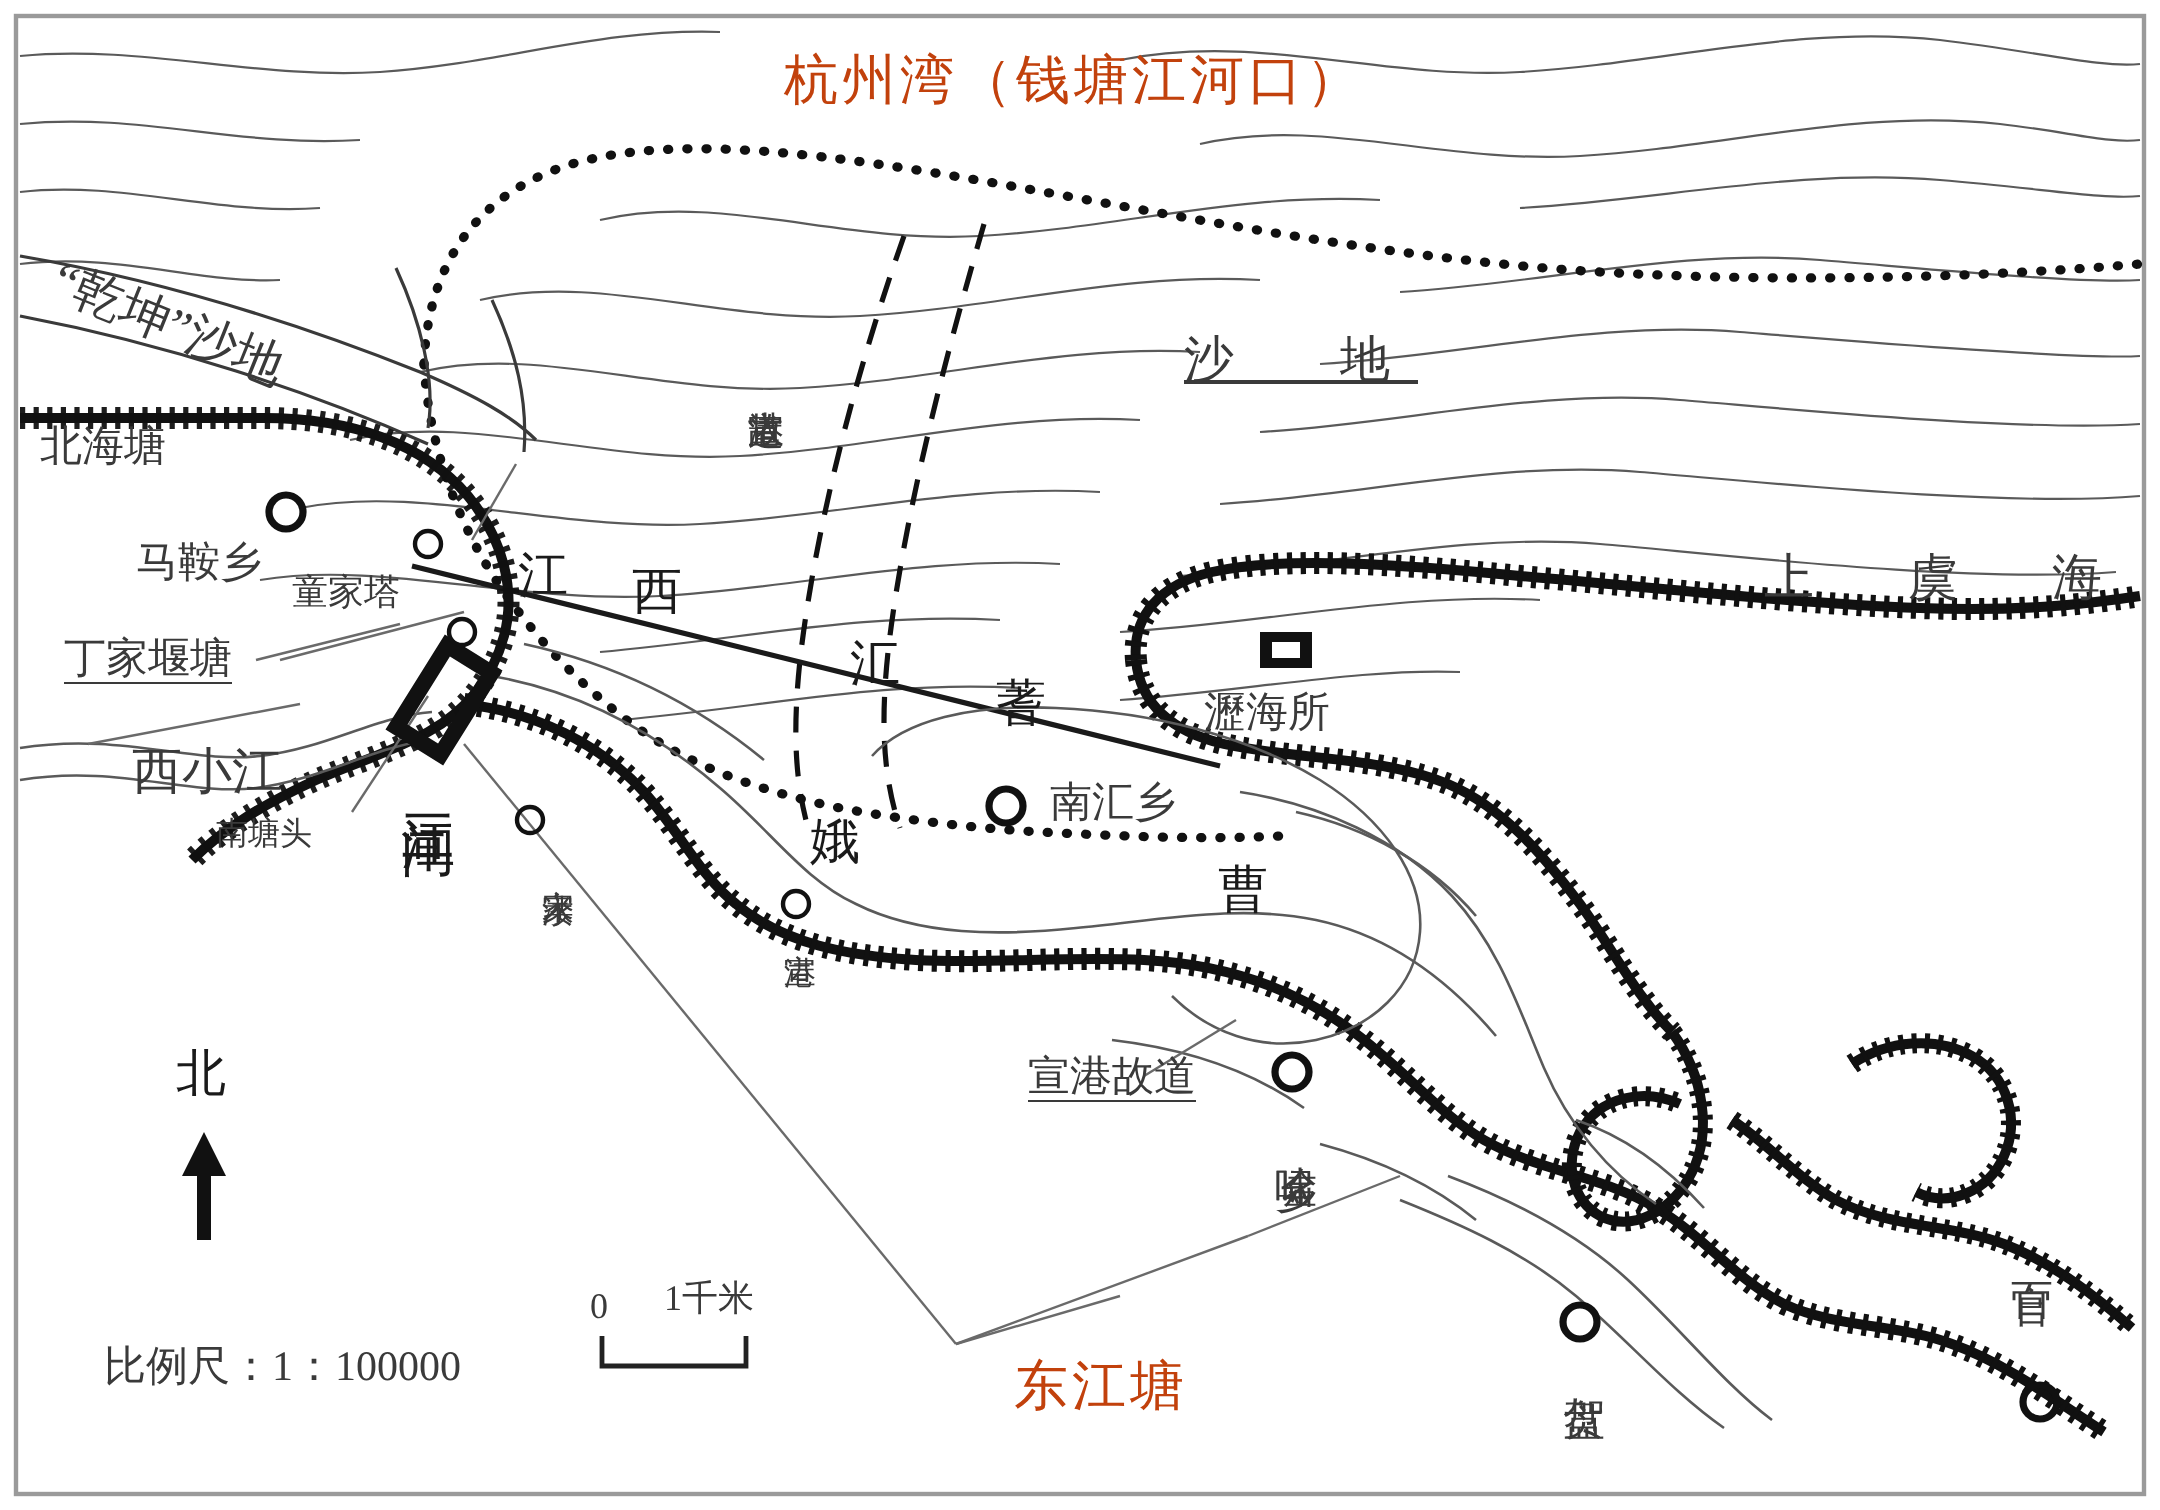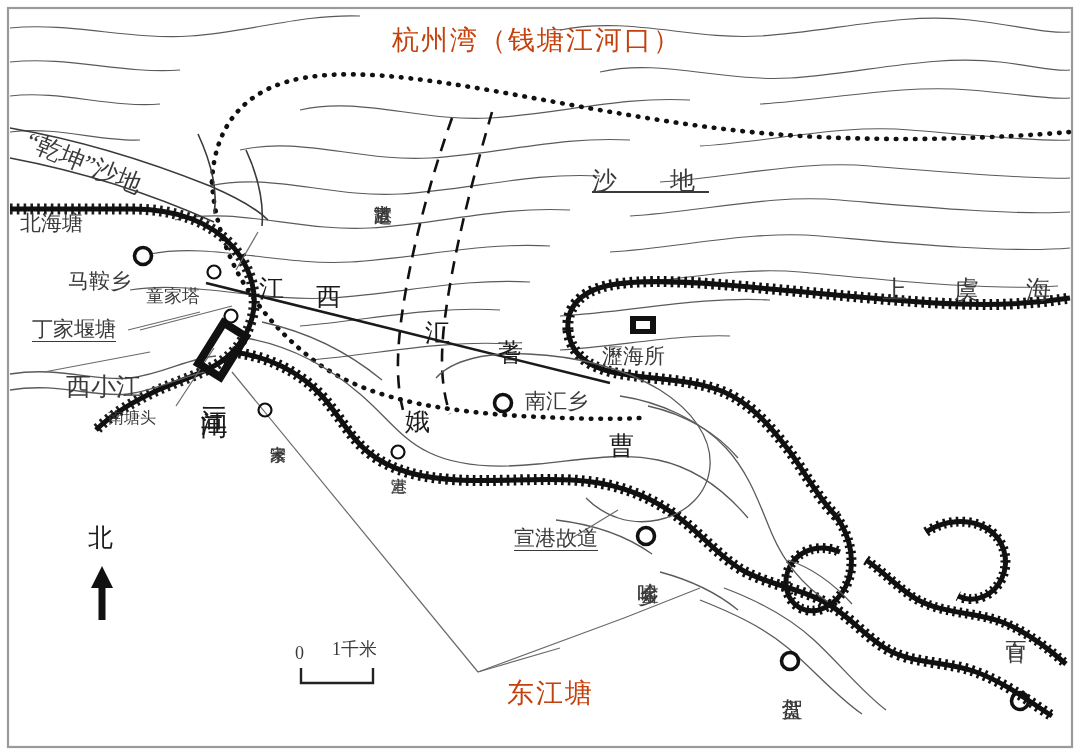--- a/index.html
+++ b/index.html
@@ -313,16 +313,17 @@
   <div class="lbl med underline" style="left:32px; top:318px;">丁家堰塘</div>
   <div class="lbl med underline" style="left:514px; top:527px;">宣港故道</div>
   <div class="lbl title" style="left:507px; top:679px;">东江塘</div>
 
   <div class="lbl big" style="left:66px; top:374px;">西小江</div>
 
   <div class="lbl vert title dark" style="left:200px; top:386px;">三江闸</div>
 
   <div class="lbl big dark" style="left:88px; top:525px;">北</div>
 
+  <div class="lbl med" style="left:52px; top:672px;">比例尺：1：100000</div>
   <div class="lbl sm" style="left:295px; top:644px;">0</div>
   <div class="lbl sm" style="left:332px; top:640px;">1千米</div>
 
 </div>
 
 </body></html>

